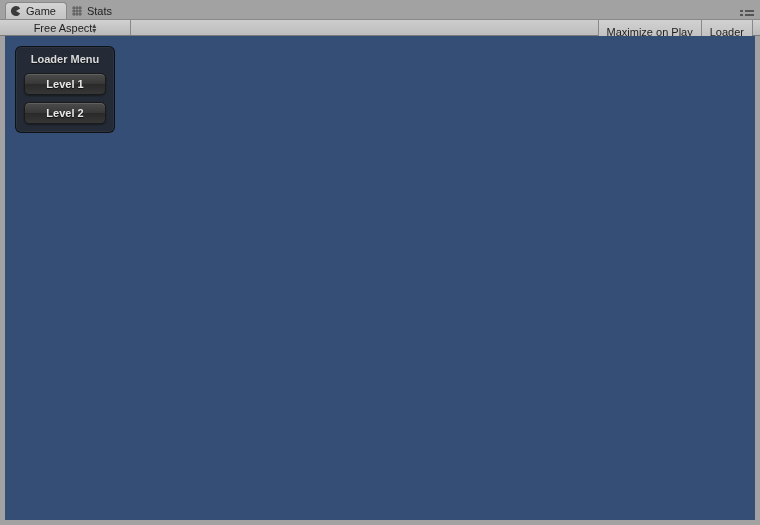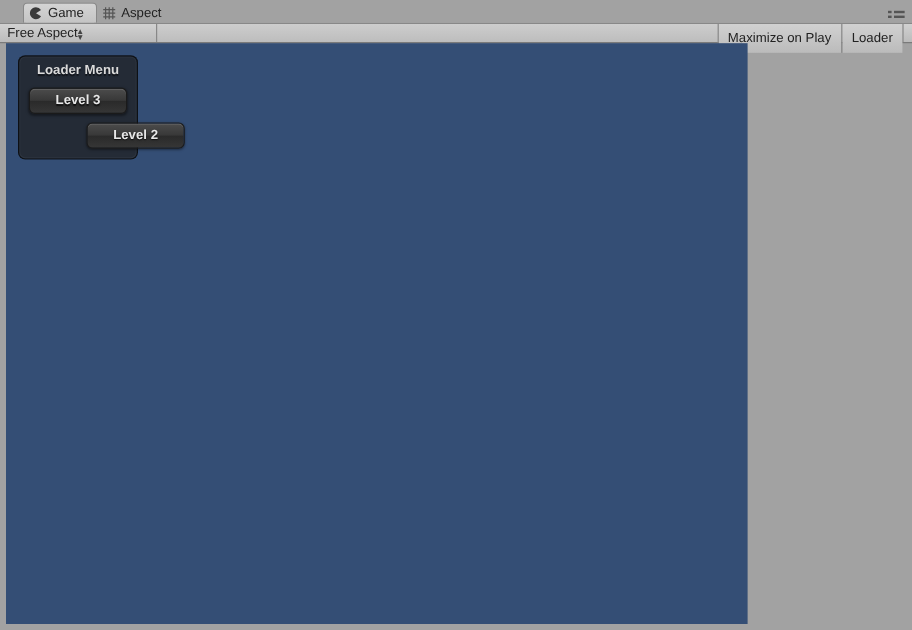--- a/index.html
+++ b/index.html
@@ -12,21 +12,21 @@
       width: 760px;
       height: 525px;
       background: #a2a2a2;
       overflow: hidden;
     }
     .tab-bar {
       height: 19px;
       background: #a2a2a2;
       display: flex;
       align-items: flex-end;
-      padding-left: 19px;
+      padding-left: 5px;
       position: relative;
     }
     .tab {
       height: 17px;
       padding: 0 10px 0 4px;
       display: flex;
       align-items: center;
       font-size: 11px;
       color: #222;
       gap: 4px;
@@ -59,21 +59,21 @@
       display: flex;
       align-items: stretch;
     }
     .aspect-dropdown {
       width: 131px;
       height: 100%;
       background: linear-gradient(to bottom, #d1d1d1, #bbbbbb);
       border-right: 1px solid #888;
       display: flex;
       align-items: center;
-      justify-content: flex-start;
+      justify-content: center;
       padding: 0 6px 0 6px;
       font-size: 11px;
       color: #222;
       cursor: pointer;
       position: relative;
     }
     .dropdown-arrows {
       font-size: 8px;
       line-height: 5px;
       color: #444;
@@ -94,21 +94,21 @@
       background: linear-gradient(to bottom, #d1d1d1, #bbbbbb);
       cursor: pointer;
     }
     .toolbar-end {
       width: 8px;
       border-left: 1px solid #888;
       background: linear-gradient(to bottom, #d1d1d1, #bbbbbb);
     }
     .game-view {
       position: relative;
-      width: 618px;
+      width: 750px;
       height: 484px;
       margin-left: 5px;
       margin-top: 0;
       background: #344e75;
       padding-left: 38px;
     }
     .loader-menu {
       position: absolute;
       top: 10px;
       left: 10px;
@@ -139,21 +139,20 @@
       font-weight: bold;
       text-shadow: 0 1px 1px rgba(0,0,0,0.7);
       display: flex;
       align-items: center;
       justify-content: center;
       cursor: pointer;
       box-shadow: inset 0 1px 0 rgba(255,255,255,0.12), 0 1px 2px rgba(0,0,0,0.4);
     }
     .loader-button:last-child {
       margin-bottom: 0;
-      margin-left: 48px;
     }
   </style>
 </head>
 <body>
 
 <div class="tab-bar">
   <div class="tab active">
     <span class="tab-icon">
       <svg width="12" height="12" viewBox="0 0 12 12">
         <path d="M6 1 A5 5 0 1 0 10.2 8.6 L6 6 L10.2 3.4 A5 5 0 0 0 6 1 Z" fill="#3a3a3a"></path>
@@ -167,21 +166,21 @@
         <g stroke="#555" stroke-width="1">
           <line x1="1" y1="3" x2="11" y2="3"></line>
           <line x1="1" y1="6" x2="11" y2="6"></line>
           <line x1="1" y1="9" x2="11" y2="9"></line>
           <line x1="3" y1="1" x2="3" y2="11"></line>
           <line x1="6" y1="1" x2="6" y2="11"></line>
           <line x1="9" y1="1" x2="9" y2="11"></line>
         </g>
       </svg>
     </span>
-    <span>Aspect</span>
+    <span>Stats</span>
   </div>
   <div class="tab-menu-icon">
     <svg width="14" height="10" viewBox="0 0 14 10">
       <rect x="0" y="1" width="3" height="2" fill="#555"></rect>
       <rect x="5" y="1" width="9" height="2" fill="#555"></rect>
       <rect x="0" y="5" width="3" height="2" fill="#555"></rect>
       <rect x="5" y="5" width="9" height="2" fill="#555"></rect>
     </svg>
   </div>
 </div>
@@ -201,19 +200,19 @@
   <div class="toolbar-button">
     <span>Loader</span>
   </div>
   <div class="toolbar-end"></div>
 </div>
 
 <div class="game-view">
   <div class="loader-menu">
     <div class="loader-title">Loader Menu</div>
     <div class="loader-button">
-      <span>Level 3</span>
+      <span>Level 1</span>
     </div>
     <div class="loader-button">
       <span>Level 2</span>
     </div>
   </div>
 </div>
 
 </body></html>

